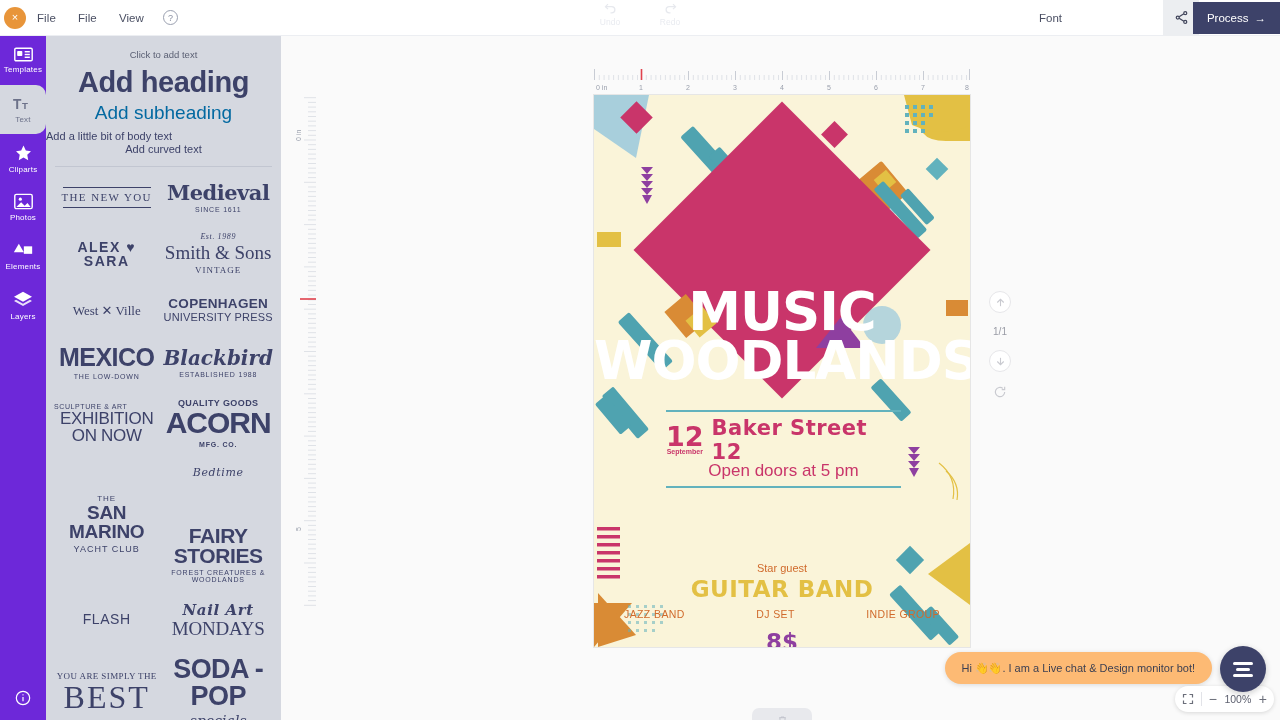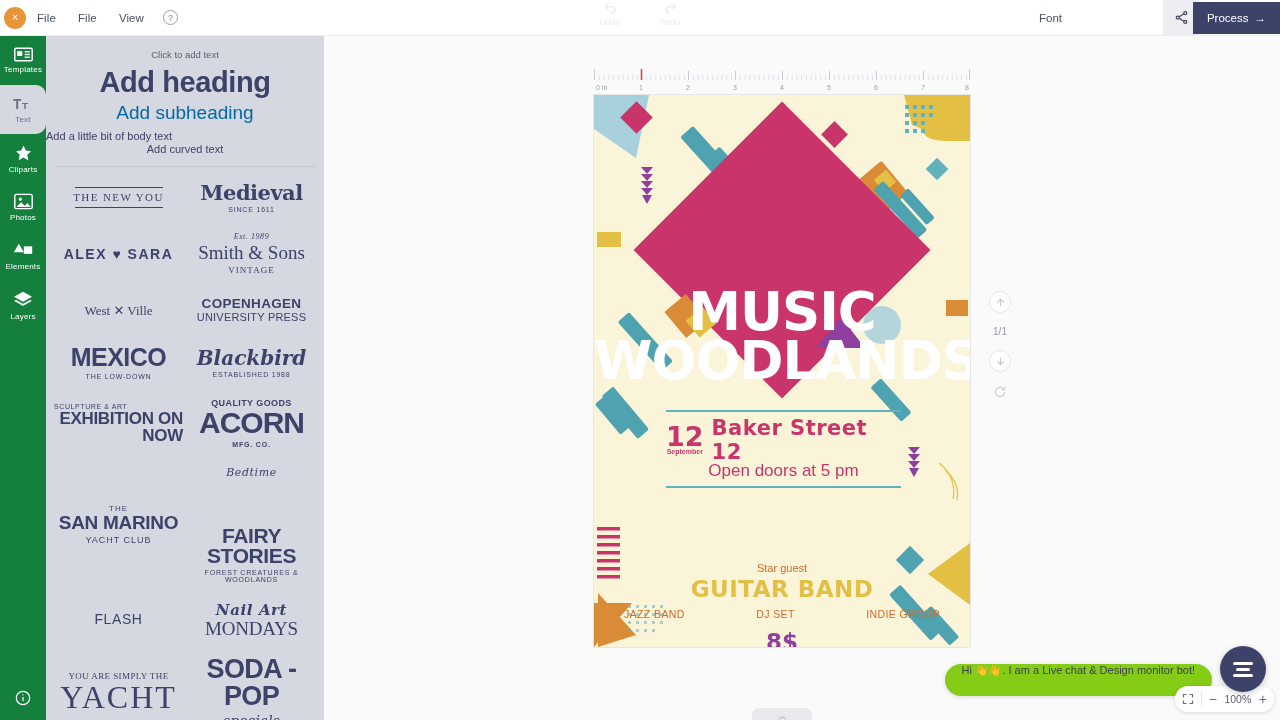--- a/index.html
+++ b/index.html
@@ -50,40 +50,40 @@
   }
   .process-btn {
     position: absolute; right: 0; top: 2px; height: 32px; padding: 0 14px;
     background: #3d4269; color: #fff; font-size: 11.5px; border: none;
     display: flex; align-items: center; gap: 6px; cursor: pointer;
   }
 
   
   .rail {
     position: absolute; left: 0; top: 36px; width: 46px; height: 684px;
-    background: #15803d; z-index: 30;
+    background: #6d28d9; z-index: 30;
   }
   .rail-item {
     height: 49px; display: flex; flex-direction: column; align-items: center;
     justify-content: center; color: #ffffff; cursor: pointer; position: relative;
   }
   .rail-item .ri-label { font-size: 8px; margin-top: 3px; letter-spacing: .2px; }
   .rail-item.active { background: #d5d8e0; color: #6c7189; border-radius: 0 10px 10px 0; }
   .rail-item.active .ri-label { color: #6c7189; }
   .rail-item.prev-of-active { border-bottom-right-radius: 10px; }
   .rail-item.next-of-active { border-top-right-radius: 10px; }
   .rail-icon svg { display: block; }
   .rail-info {
     position: absolute; bottom: 14px; left: 0; width: 46px;
     display: flex; justify-content: center; cursor: pointer;
   }
 
   
   .panel {
-    position: absolute; left: 46px; top: 36px; width: 278px; height: 684px;
+    position: absolute; left: 46px; top: 36px; width: 235px; height: 684px;
     background: #d5d8e0; overflow: hidden; z-index: 20;
   }
   .panel-hint { text-align: center; font-size: 9.5px; color: #5a5f73; padding-top: 13px; }
   .panel-heading {
     text-align: center; font-size: 29px; font-weight: bold; color: #3d4269;
     margin-top: 6px; cursor: pointer; letter-spacing: -.4px;
   }
   .panel-subheading {
     text-align: center; font-size: 19px; color: #0369a1; margin-top: 3px; cursor: pointer;
   }
@@ -185,22 +185,22 @@
     background: #ffffff; border-radius: 13px; display: flex; align-items: center;
     padding: 0 7px; gap: 7px; box-shadow: 0 1px 4px rgba(0,0,0,.14);
     z-index: 50;
   }
   .zc-sep { width: 1px; height: 14px; background: #e2e3e8; }
   .zc-btn { cursor: pointer; color: #6b6e7a; display:flex; align-items:center; justify-content:center; }
   .zc-val { font-size: 10.5px; color: #5f6271; min-width: 28px; text-align: center; }
 
   
   .chat-bubble {
-    position: absolute; right: 68px; bottom: 24px; height: 32px;
-    background: #84cc16; border-radius: 16px; display: flex; 
+    position: absolute; right: 68px; bottom: 36px; height: 32px;
+    background: #fdba74; border-radius: 16px; display: flex; align-items: center;
     padding: 0 17px; box-shadow: 0 1px 5px rgba(0,0,0,.13);
     font-size: 11px; color: #3b3f52; z-index: 50; white-space: nowrap;
   }
   .chat-fab {
     position: absolute; right: 14px; bottom: 28px; width: 46px; height: 46px;
     border-radius: 50%; background: #3d4269; display: flex; align-items: center;
     justify-content: center; cursor: pointer; z-index: 51;
     box-shadow: 0 2px 6px rgba(0,0,0,.2);
   }
   .fab-lines { width: 20px; display: flex; flex-direction: column; gap: 3px; align-items: center; }
@@ -374,21 +374,21 @@
         <div class="sc-sub">THE LOW-DOWN</div>
       </div>
 
       <div class="style-cell">
         <div class="sc-main" style="font-family:'DejaVu Serif',serif;font-style:italic;font-weight:bold;font-size:20px;">Blackbird</div>
         <div class="sc-sub">ESTABLISHED 1988</div>
       </div>
 
       <div class="style-cell" style="align-items:flex-start;">
         <div class="sc-top">SCULPTURE &amp; ART</div>
-        <div class="sc-main" style="font-size:17px;font-weight:bold;text-align:right;letter-spacing:-.3px;">EXHIBITION ON NOW</div>
+        <div class="sc-main" style="font-size:17px;font-weight:normal;text-align:center;letter-spacing:-.3px;">EXHIBITION ON NOW</div>
       </div>
 
       <div class="style-cell">
         <div class="sc-top" style="font-size:9px;font-weight:bold;letter-spacing:.4px;">QUALITY GOODS</div>
         <div class="sc-main" style="font-size:30px;font-weight:bold;letter-spacing:-1px;">ACORN</div>
         <div class="sc-sub" style="font-weight:bold;">MFG. CO.</div>
       </div>
 
       <div class="style-cell">
         <div class="sc-top" style="font-size:8px;letter-spacing:1px;">THE</div>
@@ -406,21 +406,21 @@
         <div class="sc-top" style="font-size:14px;">FLASH</div>
       </div>
 
       <div class="style-cell">
         <div class="sc-top" style="font-family:'DejaVu Serif',serif;font-style:italic;font-weight:bold;font-size:15px;">Nail Art</div>
         <div class="sc-main" style="font-family:'Liberation Serif',serif;font-size:19px;letter-spacing:-.2px;">MONDAYS</div>
       </div>
 
       <div class="style-cell">
         <div class="sc-top" style="font-family:'Liberation Serif',serif;font-size:9px;letter-spacing:.4px;">YOU ARE SIMPLY THE</div>
-        <div class="sc-main" style="font-family:'Liberation Serif',serif;font-size:32px;letter-spacing:2px;">YACHT</div>
+        <div class="sc-main" style="font-family:'Liberation Serif',serif;font-size:32px;letter-spacing:2px;">BEST</div>
       </div>
 
       <div class="style-cell">
         <div class="sc-main" style="font-size:27px;font-weight:bold;letter-spacing:-.6px;line-height:1;">SODA -POP</div>
         <div class="sc-sub" style="font-family:'DejaVu Serif',serif;font-style:italic;font-size:14px;letter-spacing:0;">specials</div>
       </div>
 
       <div class="style-cell">
         
         

